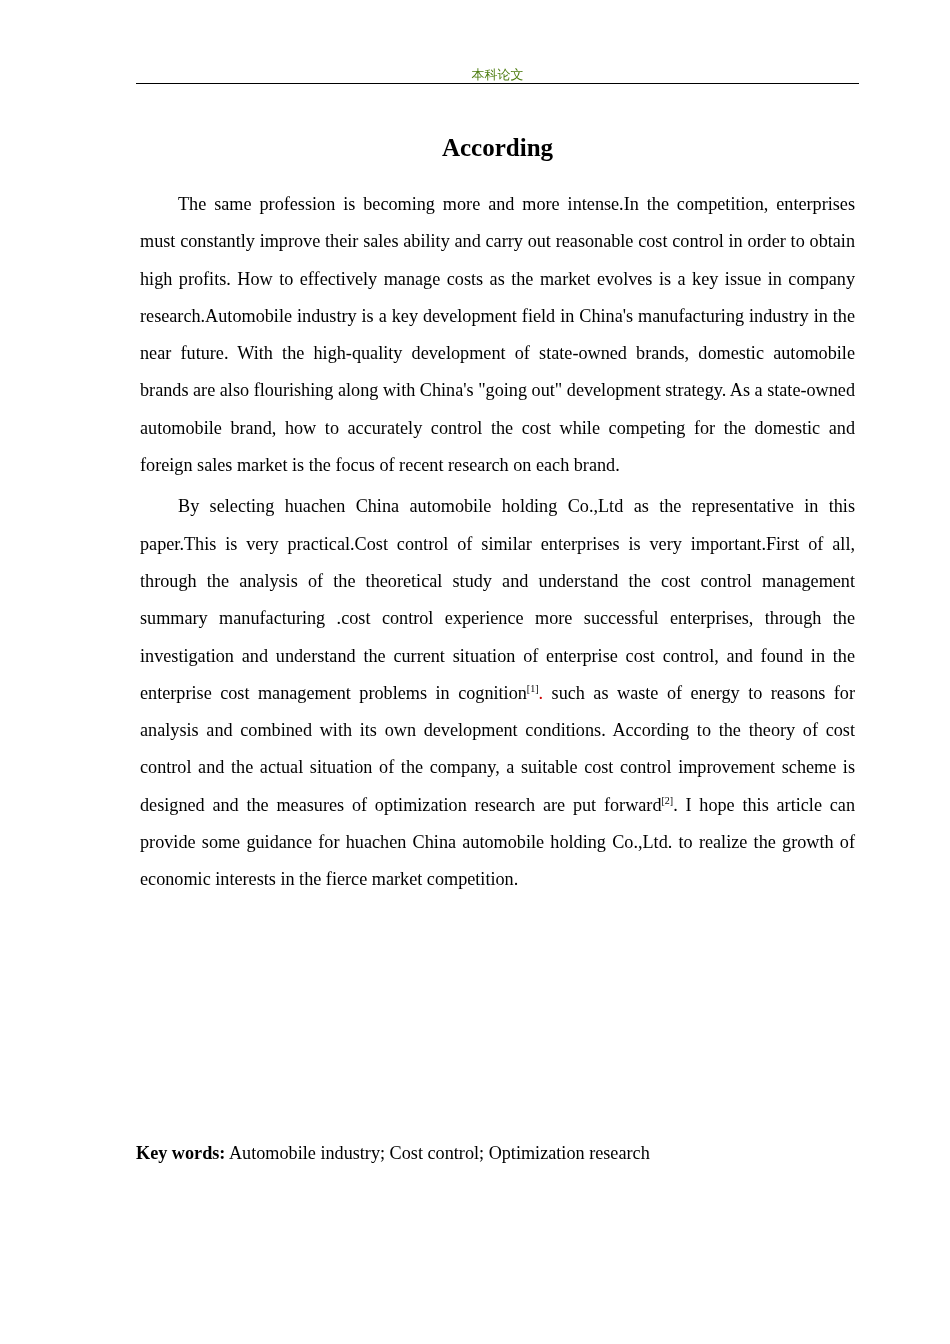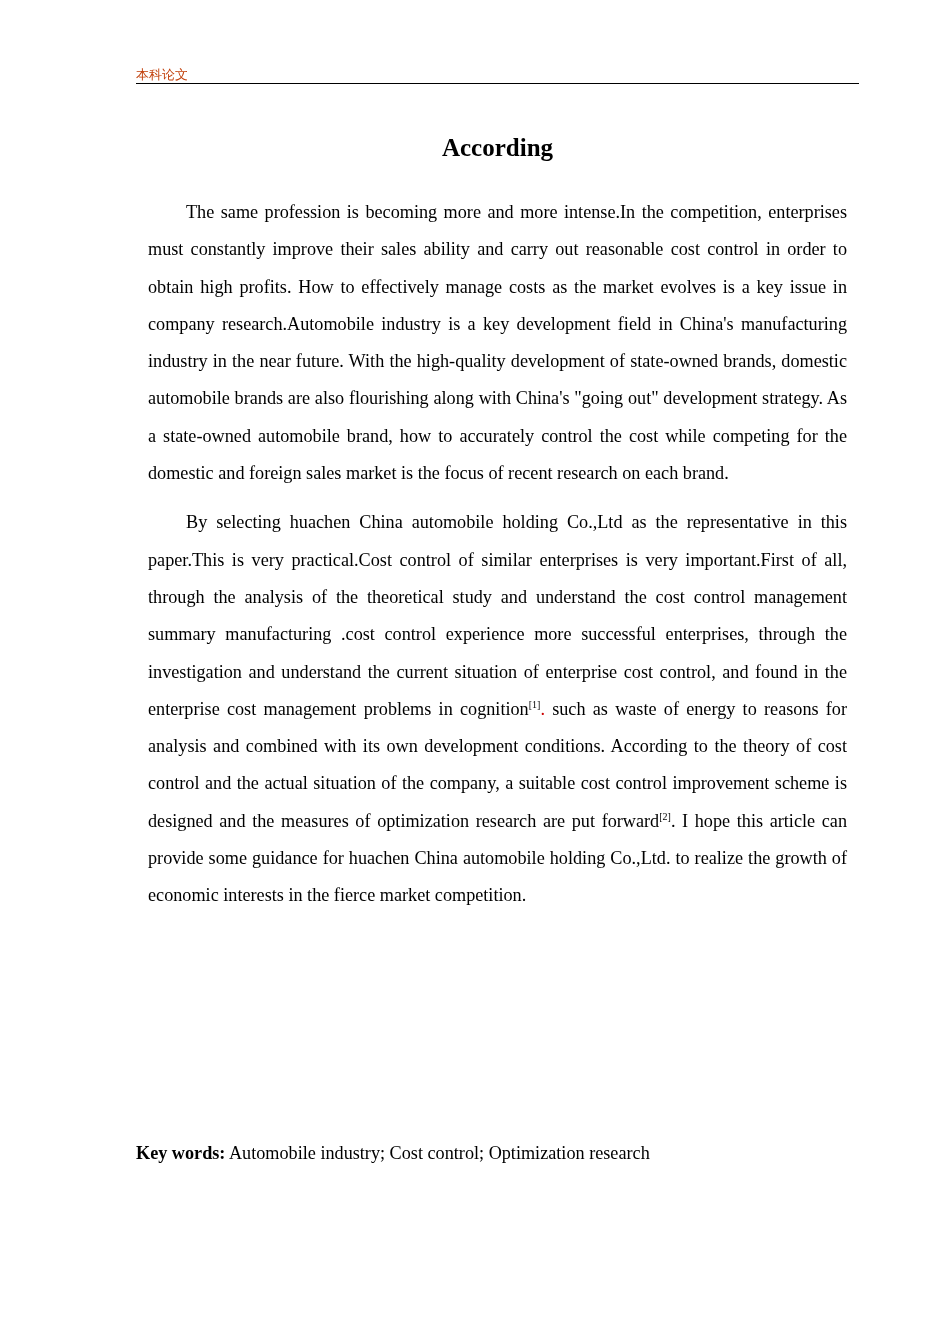--- a/index.html
+++ b/index.html
@@ -1,26 +1,26 @@
 <!DOCTYPE html>
 <html><head>
 <meta charset="utf-8">
 <style>
   html, body { margin: 0; padding: 0; background: #ffffff; }
   body { width: 950px; height: 1344px; position: relative; overflow: hidden;
          font-family: "Liberation Serif", serif; color: #000; }
   .page { position: absolute; left: 136px; top: 0; width: 723px; }
-  .header-text { position: absolute; top: 66px; left: 0; width: 723px; 
-                 font-size: 13px; color: #c2410c; font-family: "DejaVu Sans", sans-serif; }
+  .header-text { position: absolute; top: 66px; left: 0; width: 723px; text-align: center;
+                 font-size: 13px; color: #4d7c0f; font-family: "DejaVu Sans", sans-serif; }
   .header-rule { position: absolute; top: 83px; left: 0; width: 723px; height: 0;
                  border-top: 1.5px solid #000; }
   .title { position: absolute; top: 134px; left: 0; width: 723px; text-align: center;
            font-size: 25px; font-weight: bold; }
   .body { position: absolute; top: 182px; left: 0; width: 723px; }
-  .para { margin: 12px; font-size: 18.2px; line-height: 37.3px; text-align: justify;
+  .para { margin: 4px; font-size: 18.2px; line-height: 37.3px; text-align: justify;
           text-indent: 38px; }
   sup { font-size: 10px; vertical-align: 7px; line-height: 0; }
   .red { color: #cc0000; }
   .keywords { position: absolute; top: 1143px; left: 0; width: 723px; font-size: 18.2px; }
   .kw-label { font-weight: bold; }
 </style>
 </head>
 <body>
 
 <div class="page">

